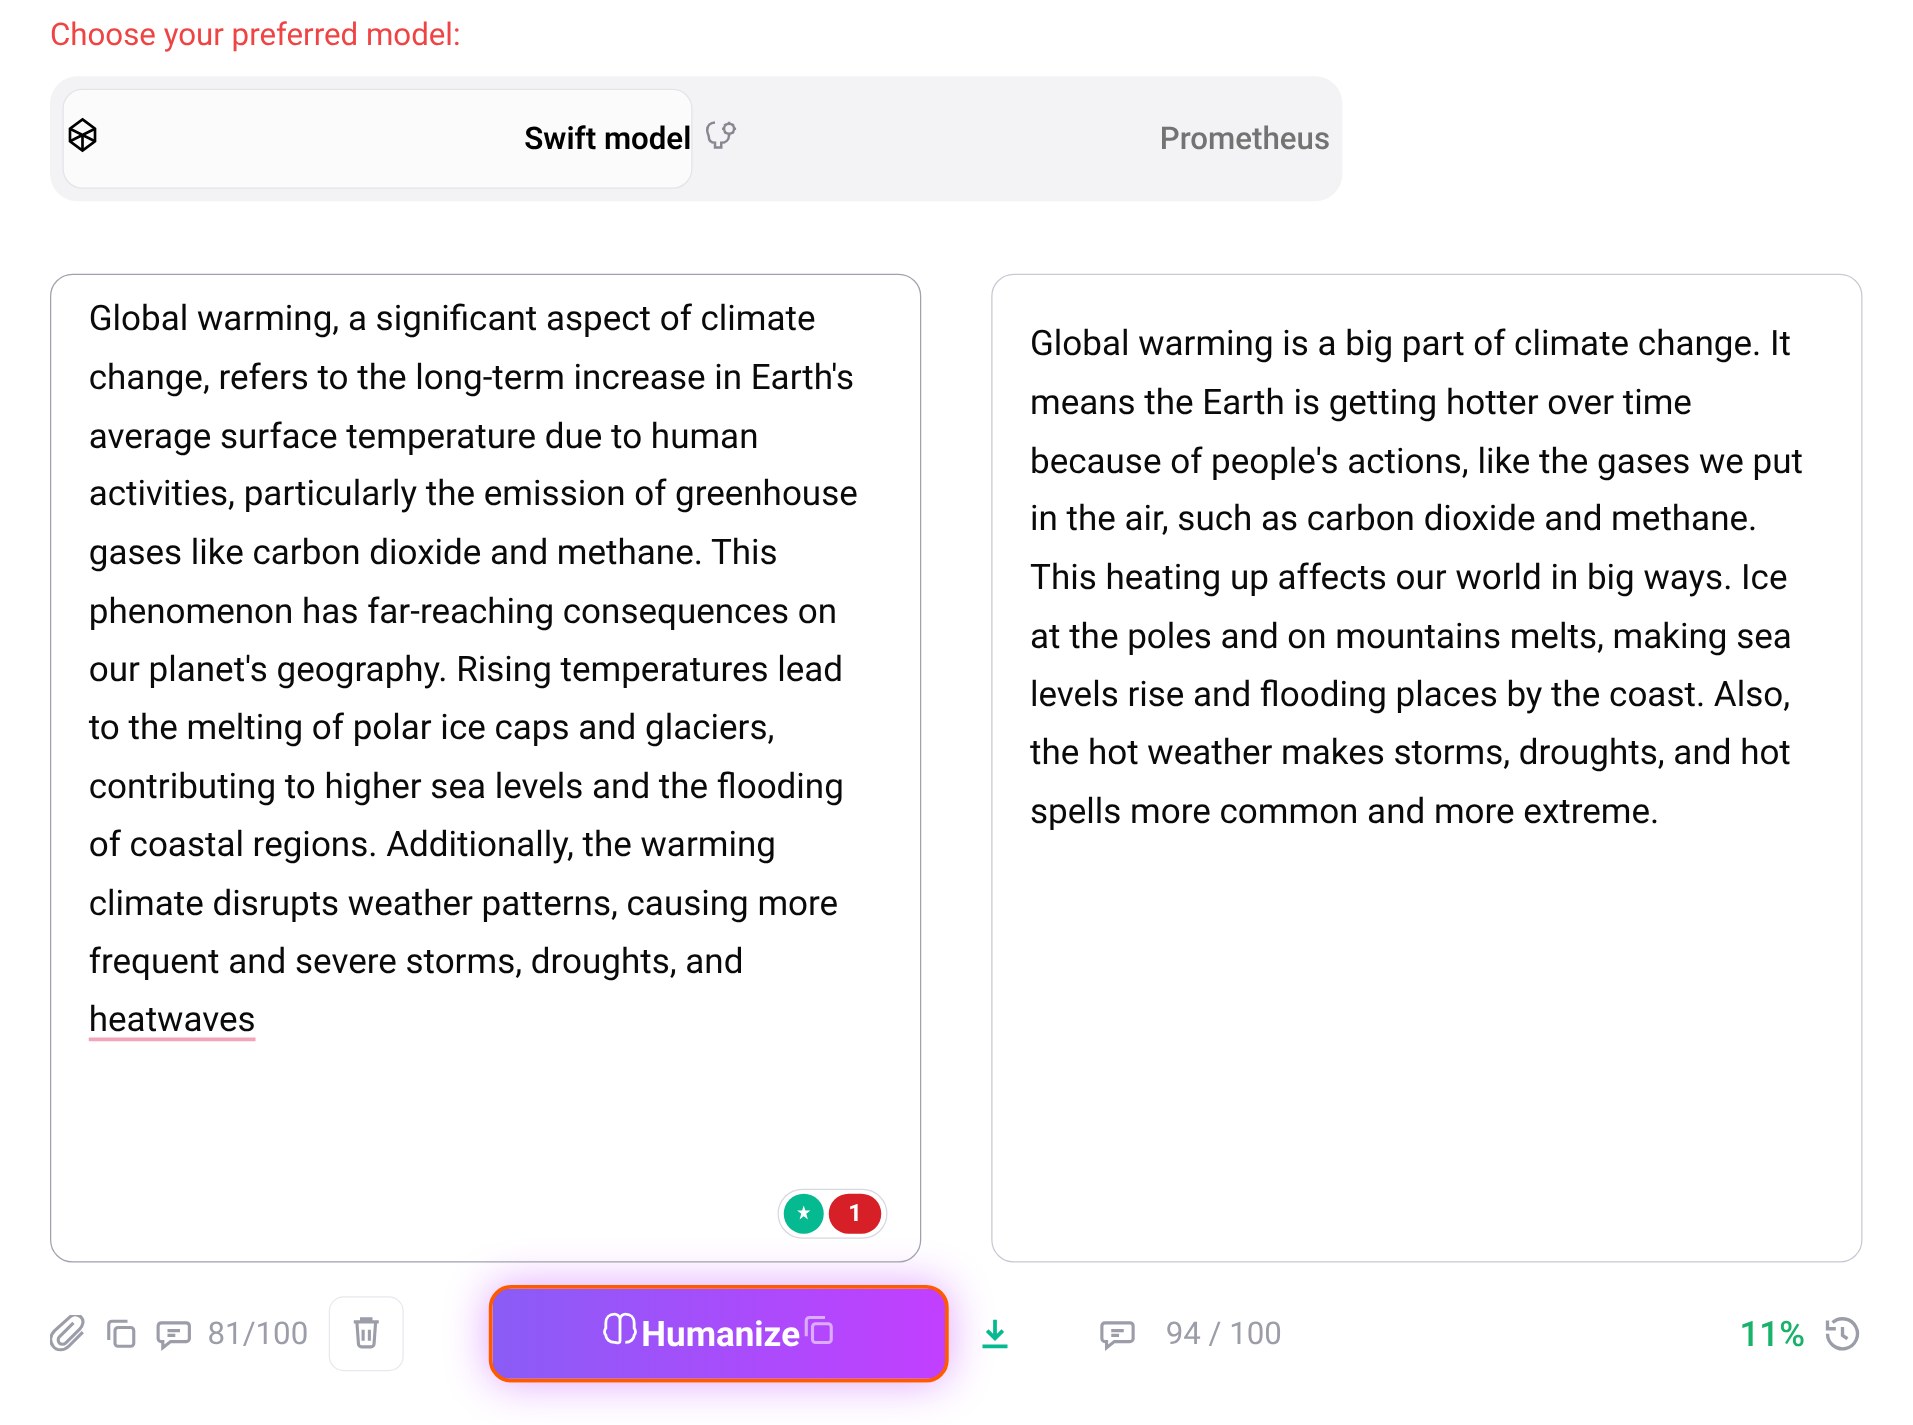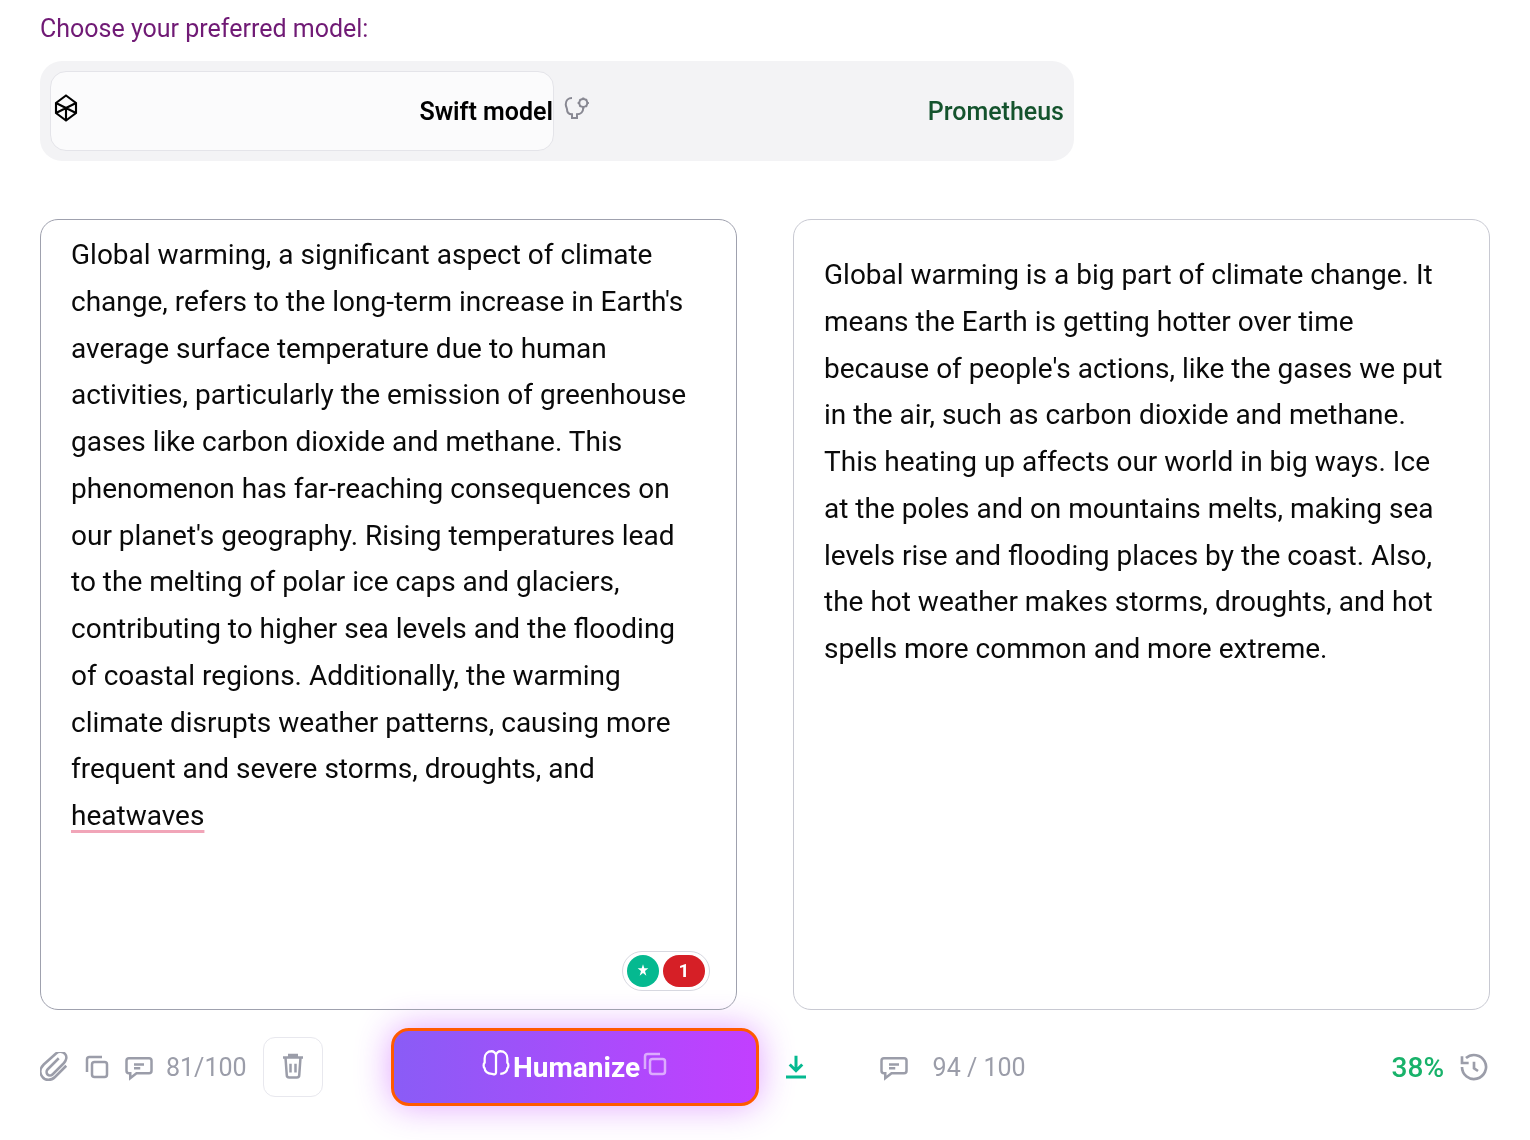--- a/index.html
+++ b/index.html
@@ -5,21 +5,21 @@
 * { margin: 0; padding: 0; box-sizing: border-box; }
 body {
   font-family: -apple-system, BlinkMacSystemFont, "Segoe UI", Roboto, Helvetica, Arial, sans-serif;
   background: #fff;
   width: 1530px;
   height: 1140px;
   padding: 14px 40px;
 }
 .header-label {
   font-size: 25px;
-  color: #701a75;
+  color: #ef4444;
   margin-bottom: 18px;
 }
 .model-selector {
   display: flex;
   background: #f3f3f5;
   border-radius: 22px;
   width: 1034px;
   height: 100px;
   padding: 10px;
   gap: 8px;
@@ -35,21 +35,21 @@
   font-size: 25px;
   font-weight: 600;
   cursor: pointer;
 }
 .model-tab.active {
   background: #fbfbfc;
   border: 1px solid #e4e4e9;
   color: #000;
 }
 .model-tab.inactive {
-  color: #14532d;
+  color: #737373;
   font-weight: 500;
 }
 .model-tab svg { width: 30px; height: 30px; }
 .panels {
   display: flex;
   gap: 56px;
 }
 .panel {
   flex: 1;
   border: 1px solid #9fa1ae;
@@ -261,21 +261,21 @@
     <span class="footer-icon">
       <svg viewBox="0 0 24 24" fill="none" stroke="currentColor" stroke-width="2">
           <path d="M4 5 h16 a2 2 0 0 1 2 2 v8 a2 2 0 0 1 -2 2 h-10 l-5 4 v-4 h-1 a2 2 0 0 1 -2 -2 v-8 a2 2 0 0 1 2 -2 z"></path>
           <path d="M8 10 h8 M8 13 h5"></path>
         </svg>
     </span>
     <span class="count-text">94 / 100</span>
   </div>
 
   <div class="footer-right-end">
-    <span class="percent">38%</span>
+    <span class="percent">11%</span>
     <span class="history-icon">
       <svg viewBox="0 0 24 24" fill="none" stroke="currentColor" stroke-width="2">
           <path d="M3 12 a9 9 0 1 0 3-6.7 M3 4 v5 h5"></path>
           <path d="M12 8 v5 l3 2"></path>
         </svg>
     </span>
   </div>
 </div>
 
 </body></html>

